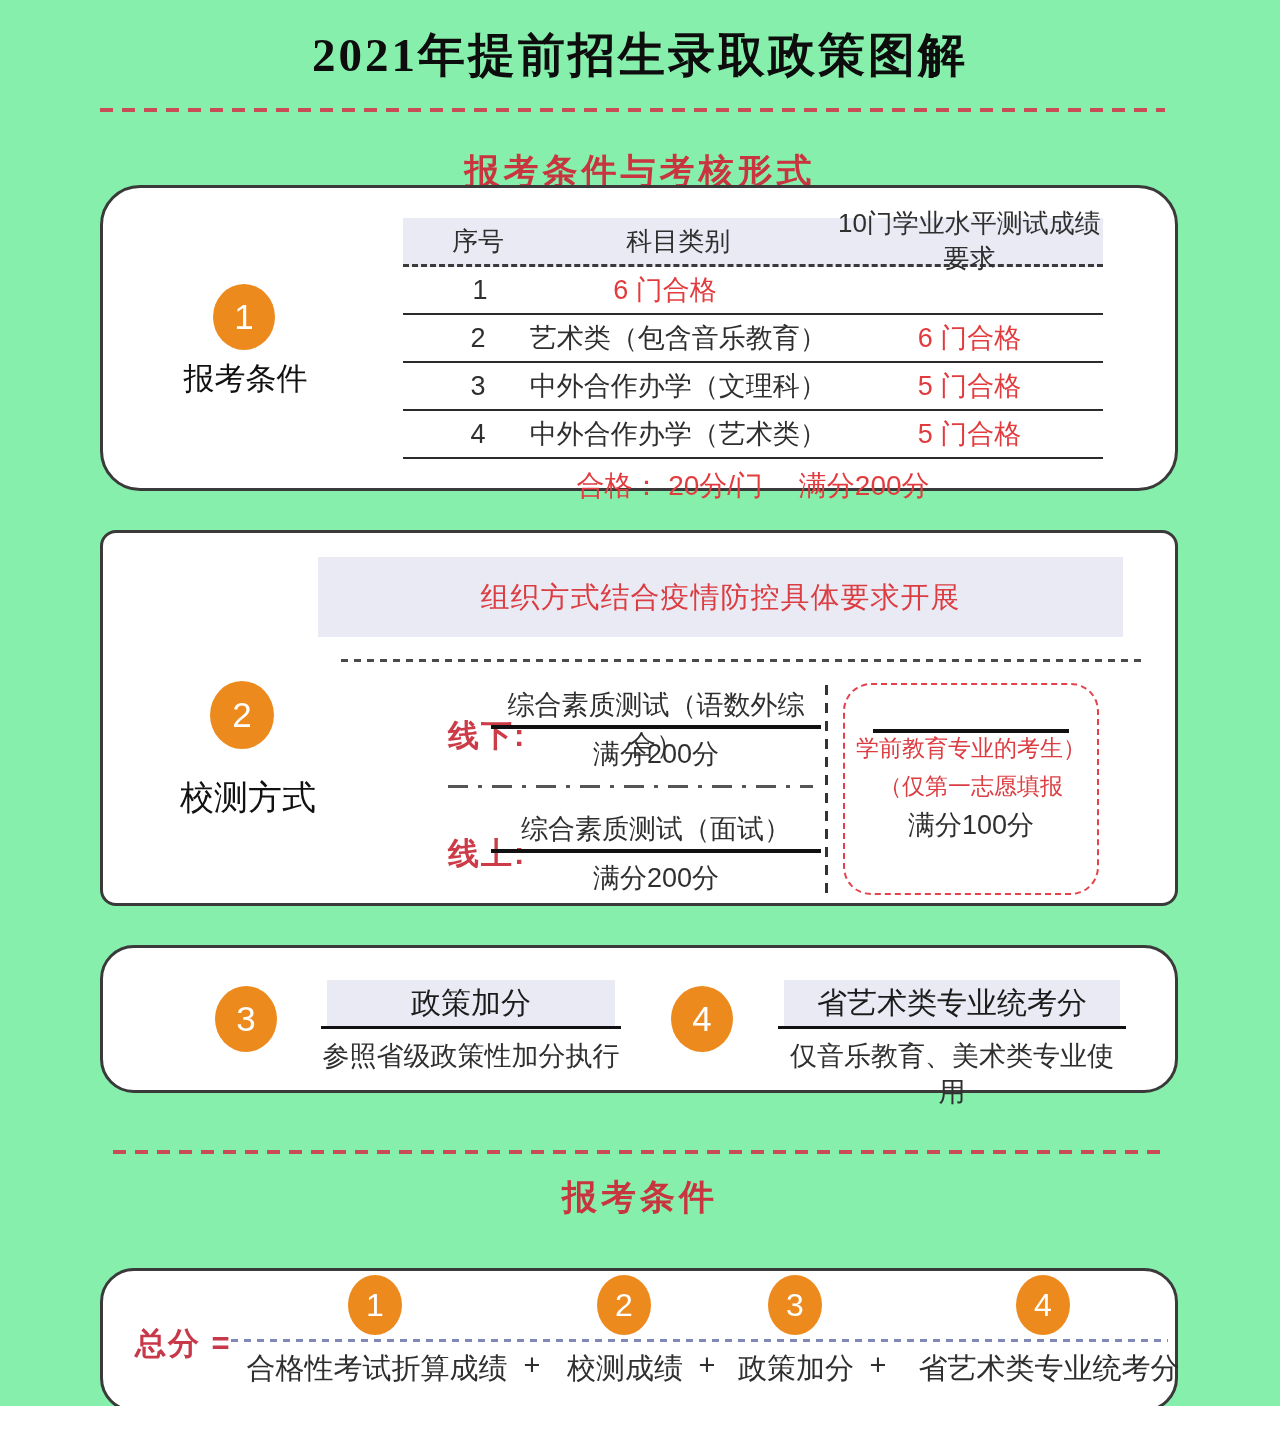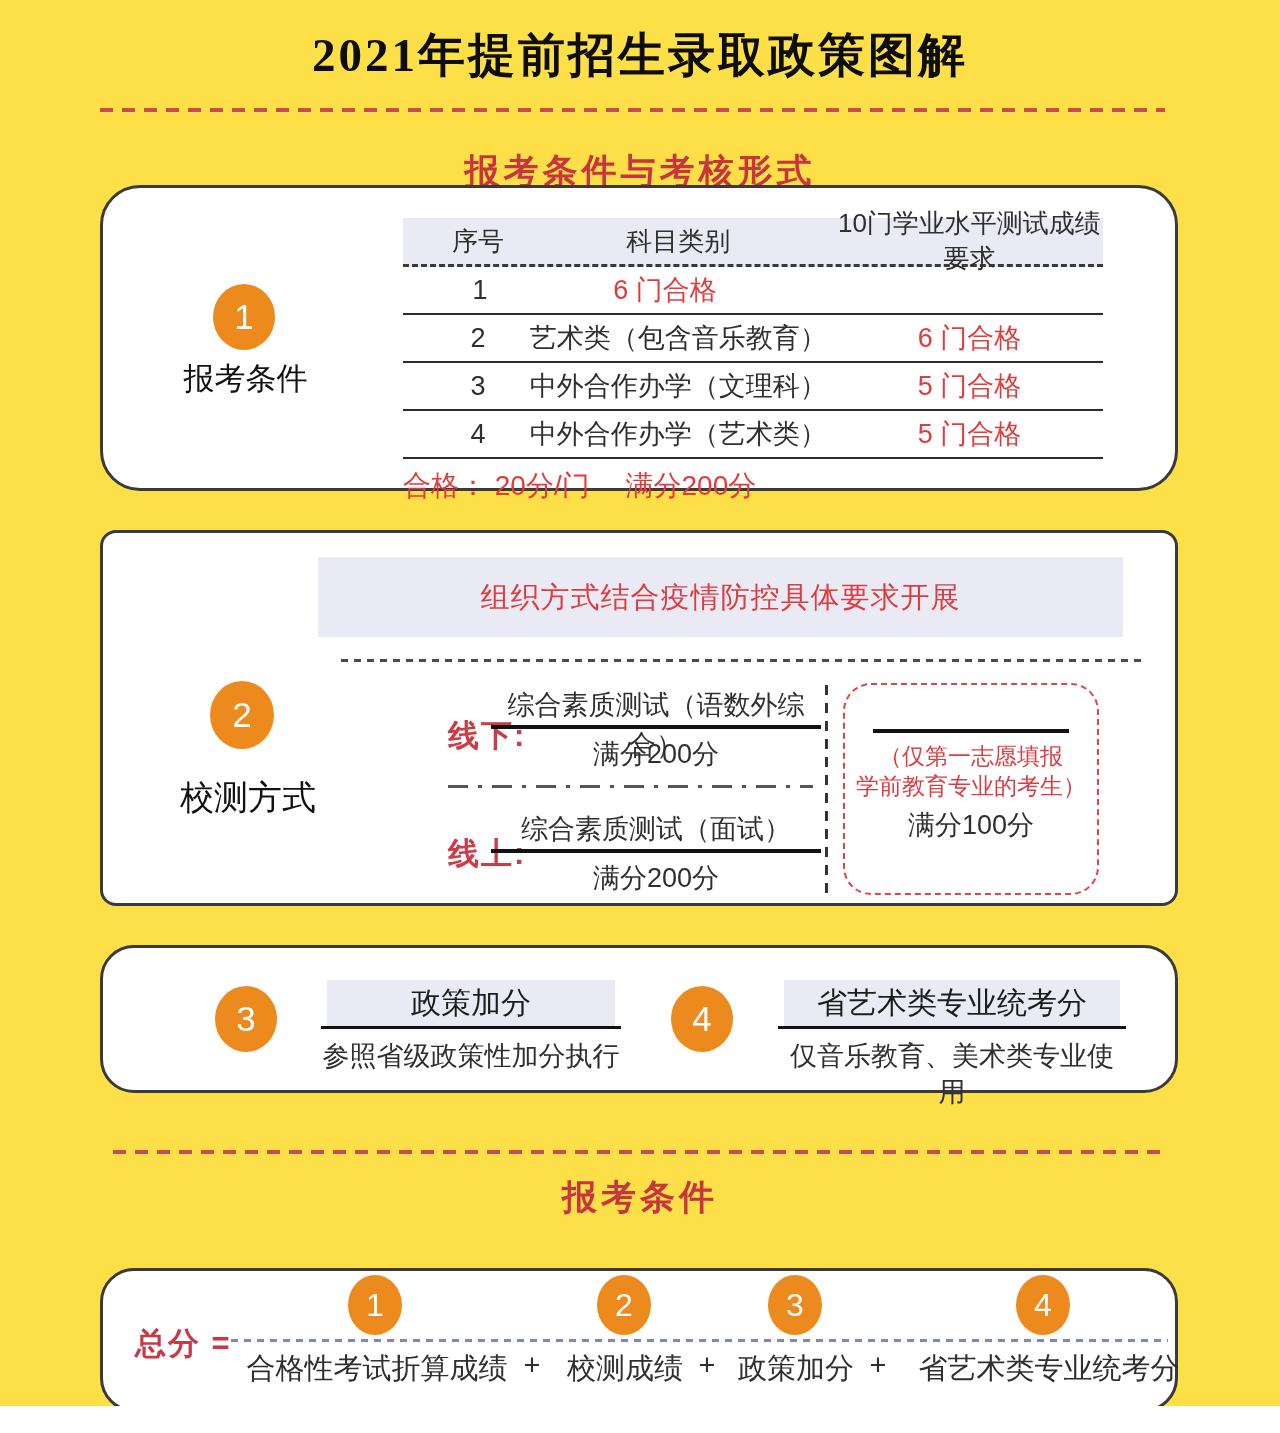--- a/index.html
+++ b/index.html
@@ -1,16 +1,16 @@
 <!DOCTYPE html>
 <html><head>
 <meta charset="utf-8">
 <style>
   html,body{margin:0;padding:0;background:#ffffff;}
-  .page{position:relative;width:1280px;height:1406px;background:#fde047;
+  .page{position:relative;width:1280px;height:1406px;background:#86efac;
         font-family:"Liberation Sans","DejaVu Sans",sans-serif;color:#222;overflow:hidden;}
 
   
   .title{position:absolute;top:24px;left:0;width:100%;text-align:center;
          font-family:"Liberation Serif","DejaVu Serif",serif;font-weight:700;
          font-size:47px;letter-spacing:3px;color:#0d0d0d;}
   .red-dash{position:absolute;height:4px;
             background:repeating-linear-gradient(90deg,#c94b55 0 13px,transparent 13px 22px);}
   .rd1{left:100px;top:108px;width:1065px;}
   .rd2{left:113px;top:1150px;width:1050px;}
@@ -35,21 +35,21 @@
 
   
   .tbl{position:absolute;left:300px;top:30px;width:700px;}
   .trow{display:flex;align-items:center;height:46px;font-size:27px;color:#2f2f2f;}
   .thead{background:#e9eaf4;border-bottom:3px dashed #3a3a3a;font-size:26px;}
   .tbody-row{border-bottom:2.5px solid #2b2b2b;}
   .c1{width:90px;text-align:center;margin-left:32px;}
   .c2{width:330px;text-align:center;}
   .c3{width:280px;text-align:center;}
   .req{color:#e23b3e;}
-  .tfoot{height:50px;line-height:54px;font-size:28px;color:#e23b3e;}
+  .tfoot{height:50px;line-height:54px;text-align:center;font-size:28px;color:#e23b3e;}
 
   
   .banner{position:absolute;left:215px;top:24px;width:805px;height:80px;background:#e9eaf4;
           text-align:center;line-height:80px;font-size:29px;color:#dc3d42;letter-spacing:1px;}
   .hdash{position:absolute;left:238px;top:126px;width:802px;height:2.5px;
          background:repeating-linear-gradient(90deg,#4a4a4a 0 7px,transparent 7px 13px);}
   .b2{left:107px;top:148px;width:64px;height:68px;}
   .bl2{left:20px;top:242px;width:250px;font-size:34px;}
   .mode-label{position:absolute;font-size:31px;font-weight:700;color:#cc3b47;letter-spacing:2px;}
   .offline{left:345px;top:182px;}
@@ -160,22 +160,22 @@
     <div class="fraction f2">
       <div class="frac-num">综合素质测试（面试）</div>
       <div class="frac-bar"></div>
       <div class="frac-den">满分200分</div>
     </div>
 
     <div class="vdash"></div>
 
     <div class="skill-box">
       <div class="skill-bar"></div>
+      <div class="skill-note">学前教育专业的考生）</div>
       <div class="skill-note first">（仅第一志愿填报</div>
-      <div class="skill-note">学前教育专业的考生）</div>
       <div class="skill-score">满分100分</div>
     </div>
   </div>
 
   <div class="box box3">
     <div class="badge b3">3</div>
     <div class="policy-group pg1">
       <div class="pg-title">政策加分</div>
       <div class="pg-underline"></div>
       <div class="pg-caption">参照省级政策性加分执行</div>

